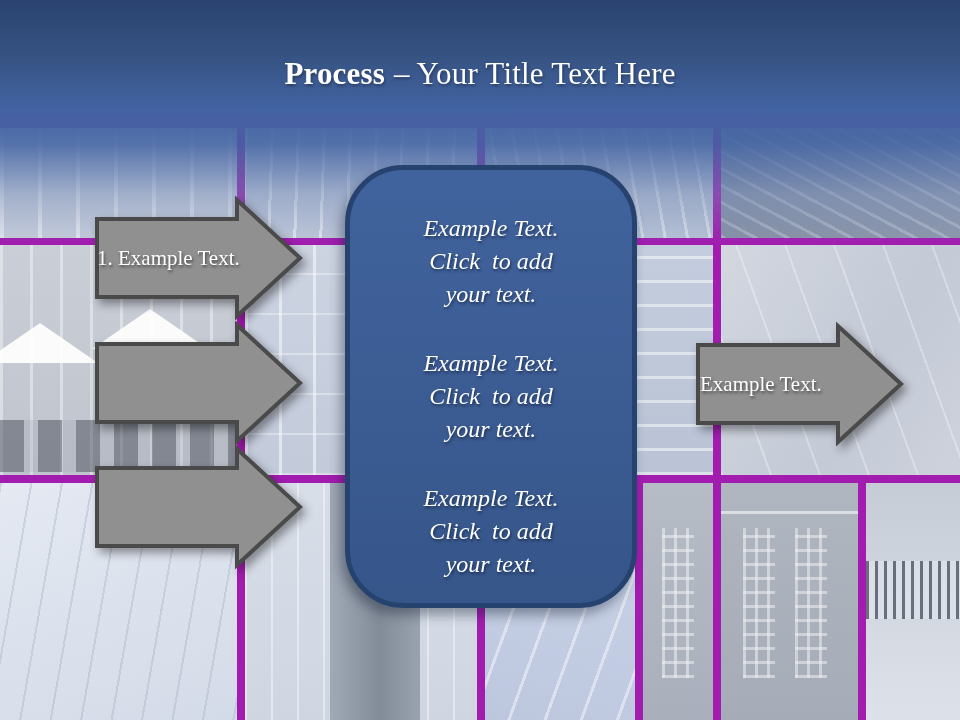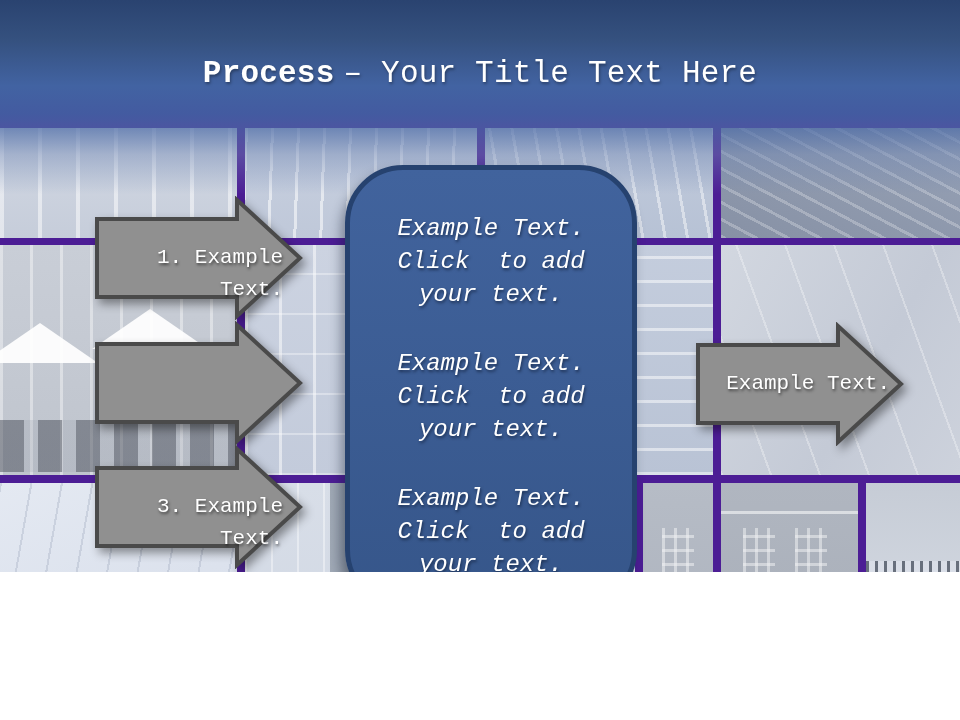--- a/index.html
+++ b/index.html
@@ -1,19 +1,19 @@
 <!DOCTYPE html>
 <html><head>
 <meta charset="utf-8">
 <style>
   html,body{margin:0;padding:0;}
   .slide{
-    position:relative;width:960px;height:572px;overflow:hidden;
-    font-family:Liberation Mono, monospace;
-    background:#4c1d95;
+    position:relative;width:960px;height:720px;overflow:hidden;
+    font-family:Liberation Serif, serif;
+    background:#a21caf;
   }
   
   .tile{position:absolute;z-index:1;overflow:hidden;}
   .t1a{left:0;top:128px;width:237px;height:110px;
     background:linear-gradient(180deg,#d3d9e4,#c6cdda);}
   .t1a .bars{position:absolute;inset:0;
     background:repeating-linear-gradient(90deg,rgba(255,255,255,.5) 0 4px,transparent 4px 38px);}
   .t1b{left:245px;top:128px;width:232px;height:110px;
     background:linear-gradient(180deg,#c9d1e0,#bfc8d9);}
   .t1b .bars{position:absolute;inset:0;
@@ -86,21 +86,21 @@
   .title{position:absolute;left:0;right:0;top:52px;text-align:center;
     font-size:31px;line-height:44px;color:#ffffff;letter-spacing:.2px;
     text-shadow:1px 2px 3px rgba(0,0,0,.35);}
   .title .bold{font-weight:bold;}
   .title .rest{margin-left:9px;font-weight:normal;}
   .arrow-svg{position:absolute;filter:drop-shadow(4px 5px 5px rgba(0,0,0,.4));}
   .arrow1{left:94px;top:196px;}
   .arrow2{left:94px;top:321px;}
   .arrow3{left:94px;top:445px;}
   .arrowR{left:695px;top:322px;}
-  .arrow-label{position:absolute;text-align:right;font-size:21px;line-height:32px;
+  .arrow-label{position:absolute;text-align:left;font-size:21px;line-height:32px;
     color:#ffffff;text-shadow:1px 2px 3px rgba(0,0,0,.55);}
   .alabel1{left:97px;top:242px;width:186px;}
   .alabel2{left:97px;top:367px;width:186px;}
   .alabel3{left:97px;top:491px;width:186px;}
   .alabelR{left:700px;top:368px;width:190px;}
   .panel{position:absolute;left:345px;top:165px;width:292px;height:443px;
     box-sizing:border-box;border:5px solid #26426f;border-radius:58px;
     background:linear-gradient(180deg,#41639d,#36568a);
     box-shadow:-4px 7px 12px rgba(20,30,50,.4);
     display:flex;flex-direction:column;align-items:center;
@@ -177,21 +177,20 @@
       <polygon points="3,23 143,23 143,4 206,62 143,120 143,101 3,101" fill="#909090" stroke="#4a4a4a" stroke-width="4"></polygon>
     </svg>
     <svg class="arrow-svg arrow2" width="210" height="124" viewBox="0 0 210 124">
       <polygon points="3,23 143,23 143,4 206,62 143,120 143,101 3,101" fill="#909090" stroke="#4a4a4a" stroke-width="4"></polygon>
     </svg>
     <svg class="arrow-svg arrow3" width="210" height="124" viewBox="0 0 210 124">
       <polygon points="3,23 143,23 143,4 206,62 143,120 143,101 3,101" fill="#909090" stroke="#4a4a4a" stroke-width="4"></polygon>
     </svg>
 
     <div class="arrow-label alabel1">1. Example Text.</div>
-    <div class="arrow-label alabel3">3. Example Text.</div>
 
     <div class="panel">
       <div class="panel-block">Example Text.
 Click  to add
 your text.</div>
       <div class="panel-block">Example Text.
 Click  to add
 your text.</div>
       <div class="panel-block">Example Text.
 Click  to add

